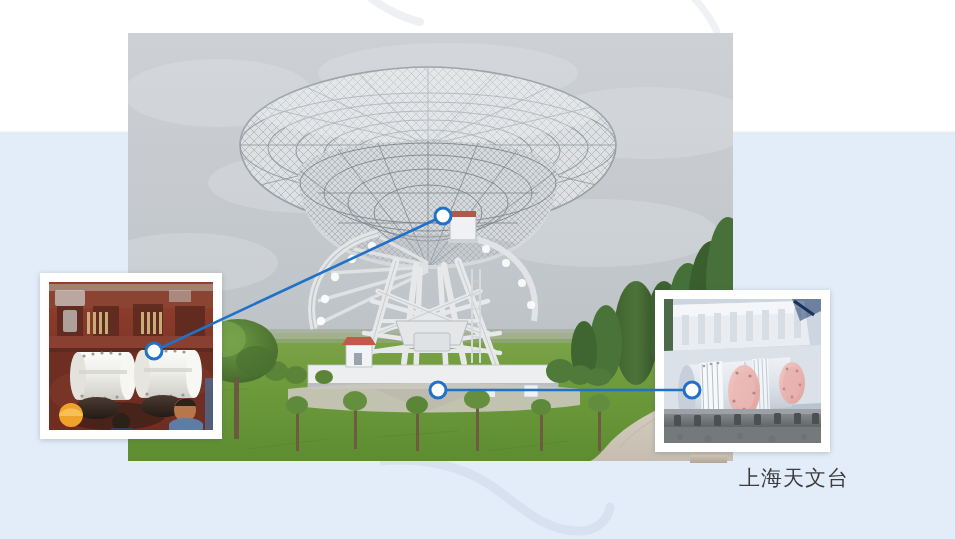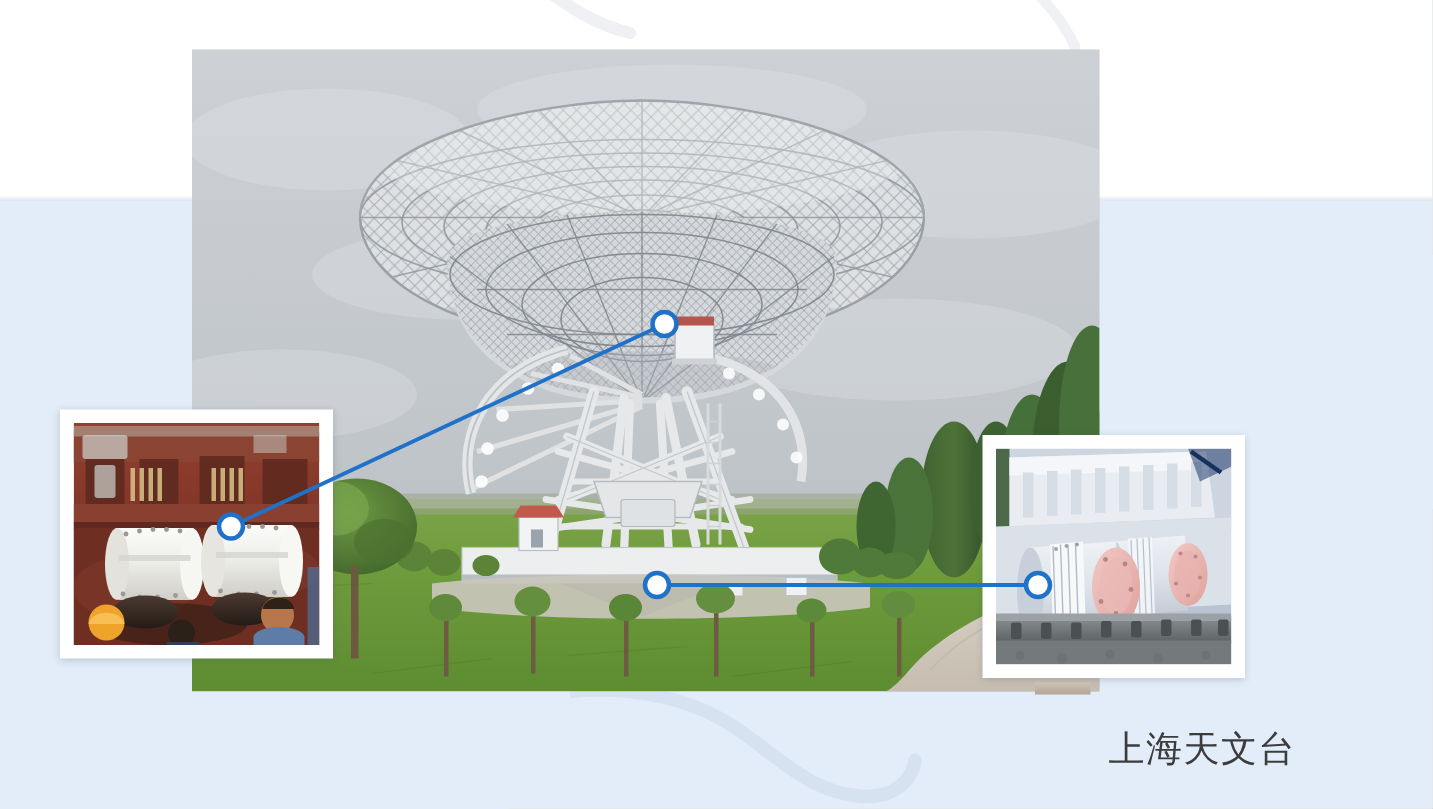--- a/index.html
+++ b/index.html
@@ -43,23 +43,23 @@
   .connectors{position:absolute;left:0;top:0;width:955px;height:539px;pointer-events:none;}
 
   
   .accent-bar{
     position:absolute;left:690px;top:455px;width:37px;height:8px;
     background:linear-gradient(to bottom,#cdc2b6,#b3a697);
   }
 
   
   .caption{
-    position:absolute;left:739px;top:483px;
+    position:absolute;left:739px;top:464px;
     font-family:"DejaVu Sans","Liberation Sans",sans-serif;
-    font-size:24px;letter-spacing:1px;color:#3c3c3c;white-space:nowrap;
+    font-size:21px;letter-spacing:1px;color:#3c3c3c;white-space:nowrap;
   }
 </style>
 </head>
 <body>
 
 <div id="stage">
 
   <div class="bg-white"></div>
   <div class="bg-blue"></div>
   <div class="bg-seam"></div>

